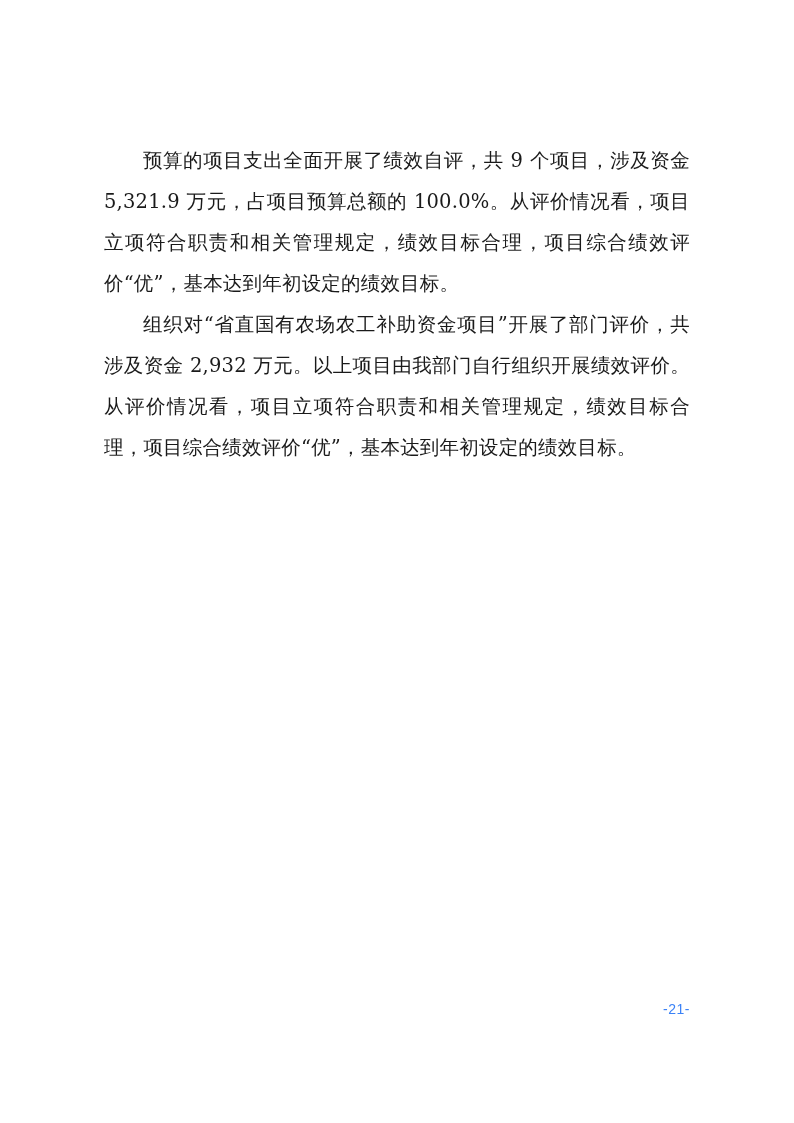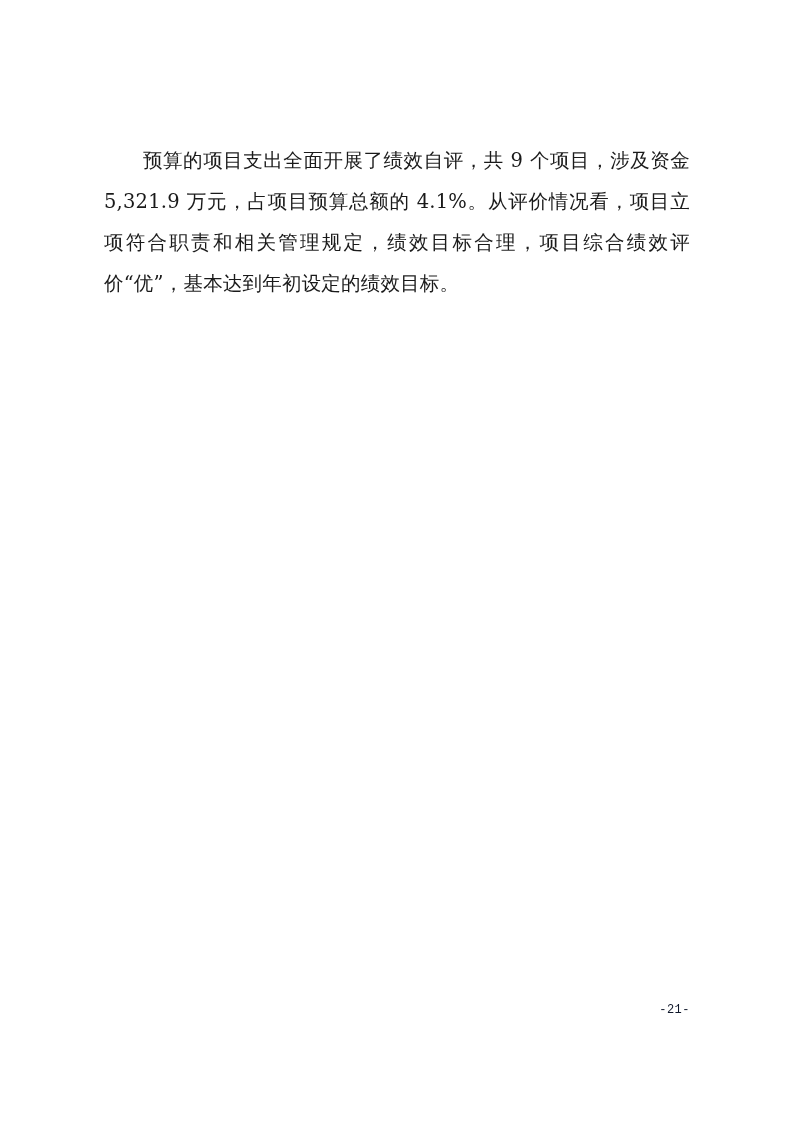--- a/index.html
+++ b/index.html
@@ -38,27 +38,28 @@
     margin: 0;
     font-weight: bold;
     text-indent: 2em;
     font-size: 19.5px;
     line-height: 41px;
   }
   .page-number {
     position: absolute;
     right: 104px;
     bottom: 106px;
-    font-size: 12px;
-    font-family: Liberation Mono, monospace;
-    color: #0f172a;
+    font-size: 14px;
+    font-family: Liberation Sans, sans-serif;
+    color: #3b82f6;
     letter-spacing: 0.5px;
   }
 </style>
 </head>
 <body>
 
 <div class="page">
   <div class="body-text">
-    <p>预算的项目支出全面开展了绩效自评，共 9 个项目，涉及资金 5,321.9 万元，占项目预算总额的 4.1%。从评价情况看，项目立项符合职责和相关管理规定，绩效目标合理，项目综合绩效评价“优”，基本达到年初设定的绩效目标。</p>
+    <p>预算的项目支出全面开展了绩效自评，共 9 个项目，涉及资金 5,321.9 万元，占项目预算总额的 100.0%。从评价情况看，项目立项符合职责和相关管理规定，绩效目标合理，项目综合绩效评价“优”，基本达到年初设定的绩效目标。</p>
+    <p>组织对“省直国有农场农工补助资金项目”开展了部门评价，共涉及资金 2,932 万元。以上项目由我部门自行组织开展绩效评价。从评价情况看，项目立项符合职责和相关管理规定，绩效目标合理，项目综合绩效评价“优”，基本达到年初设定的绩效目标。</p>
   </div>
   <div class="page-number">-21-</div>
 </div>
 
 </body></html>

